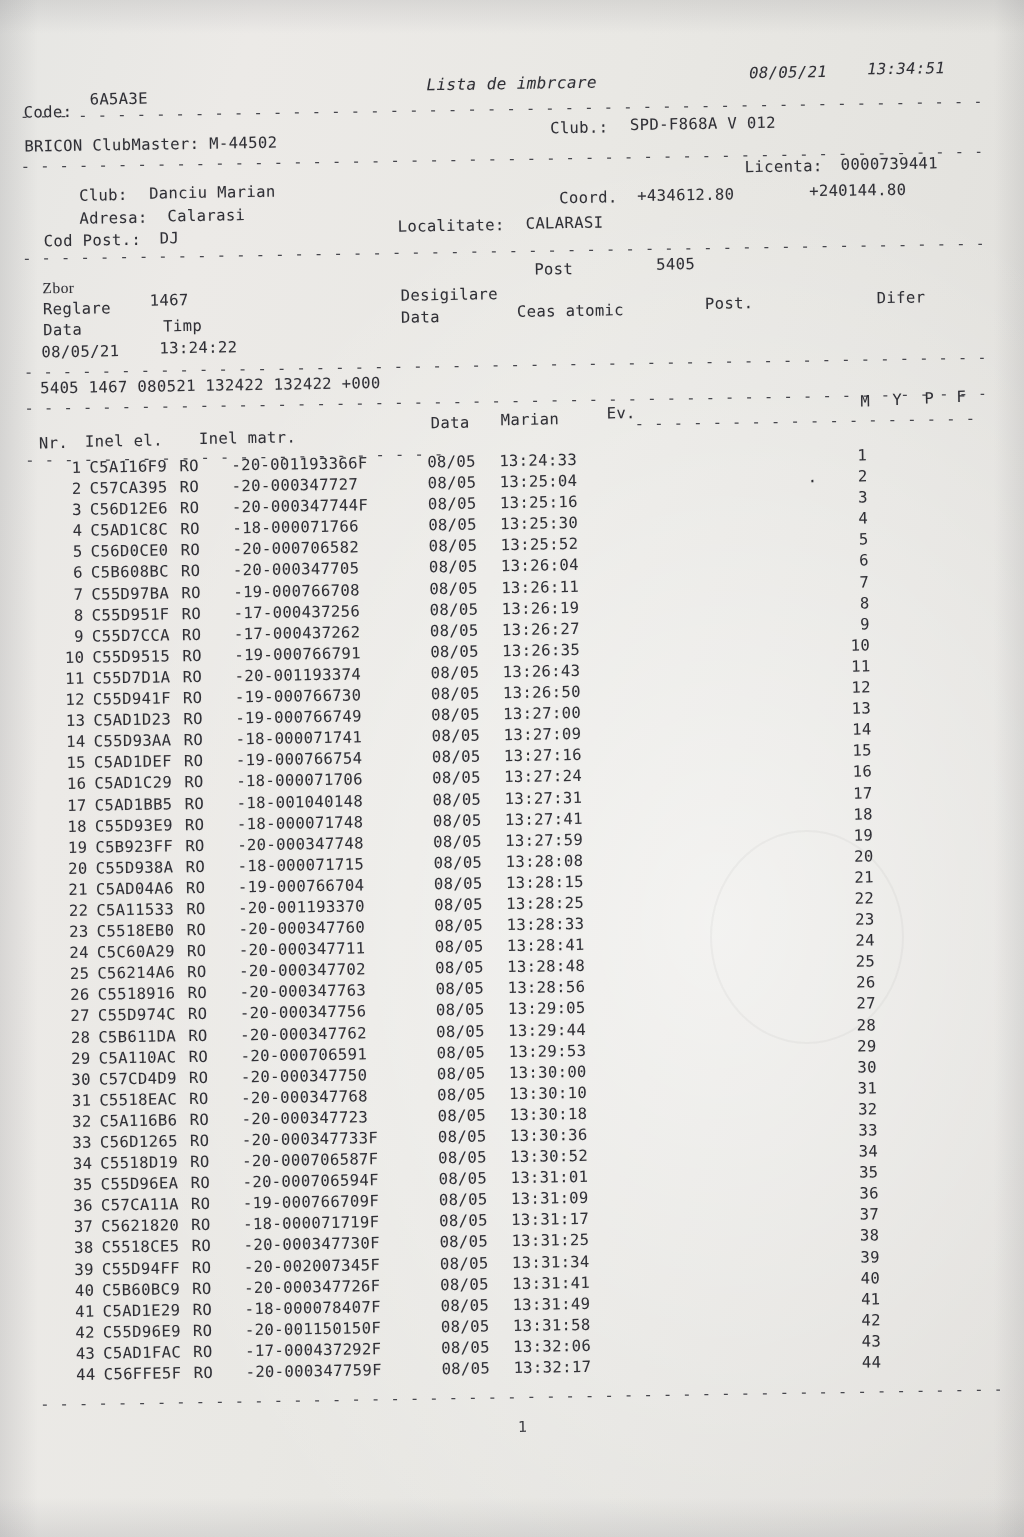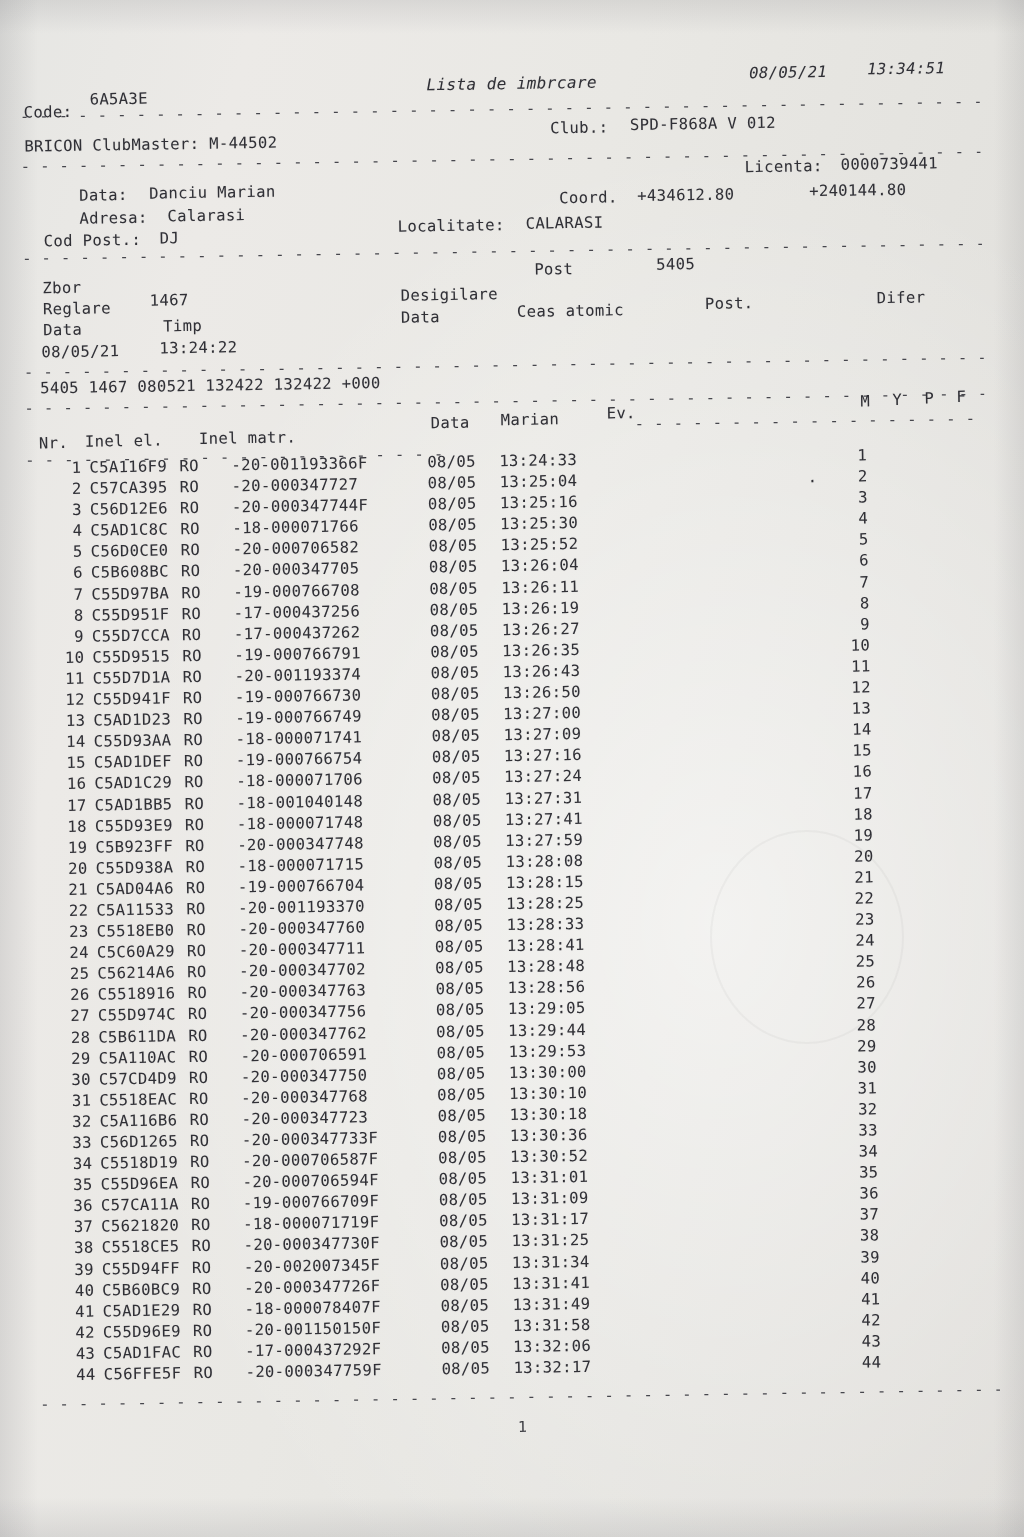--- a/index.html
+++ b/index.html
@@ -129,37 +129,37 @@
 
     <div class="ln" style="left:34px; top:130px;">BRICON ClubMaster: M-44502</div>
     <div class="ln" style="left:560px; top:120px;">Club.:</div>
     <div class="ln" style="left:640px; top:118px;">SPD-F868A V 012</div>
 
     <div class="sep" style="left:30px; top:150px; width:960px;">- - - - - - - - - - - - - - - - - - - - - - - - - - - - - - - - - - - - - - - - - - - - - - - - - - - - - - - - -</div>
 
     <div class="ln" style="left:754px; top:162px;">Licenta:</div>
     <div class="ln" style="left:850px; top:161px;">0000739441</div>
 
-    <div class="ln" style="left:88px; top:180px;">Data:</div>
+    <div class="ln" style="left:88px; top:180px;">Club:</div>
     <div class="ln" style="left:158px; top:179px;">Danciu Marian</div>
     <div class="ln" style="left:568px; top:190px;">Coord.</div>
     <div class="ln" style="left:646px; top:189px;">+434612.80</div>
     <div class="ln" style="left:818px; top:187px;">+240144.80</div>
 
     <div class="ln" style="left:88px; top:203px;">Adresa:</div>
     <div class="ln" style="left:176px; top:202px;">Calarasi</div>
 
     <div class="ln" style="left:52px; top:225px;">Cod Post.:</div>
     <div class="ln" style="left:168px; top:224px;">DJ</div>
     <div class="ln" style="left:406px; top:216px;">Localitate:</div>
     <div class="ln" style="left:534px; top:215px;">CALARASI</div>
 
     <div class="sep" style="left:30px; top:242px; width:960px;">- - - - - - - - - - - - - - - - - - - - - - - - - - - - - - - - - - - - - - - - - - - - - - - - - - - - - - - - -</div>
 
-    <div class="ln" style="left:50px; top:272px;">Zbor</div>
+    <div class="ln" style="left:50px; top:272px;font-family:Liberation Serif, serif;">Zbor</div>
     <div class="ln" style="left:157px; top:270px;margin-top:16px;">1467</div>
     <div class="ln" style="left:542px; top:261px;">Post</div>
     <div class="ln" style="left:664px; top:258px;">5405</div>
 
     <div class="ln" style="left:50px; top:293px;">Reglare</div>
     <div class="ln" style="left:408px; top:285px;">Desigilare</div>
 
     <div class="ln" style="left:50px; top:314px;">Data</div>
     <div class="ln" style="left:170px; top:312px;">Timp</div>
     <div class="ln" style="left:408px; top:307px;">Data</div>

